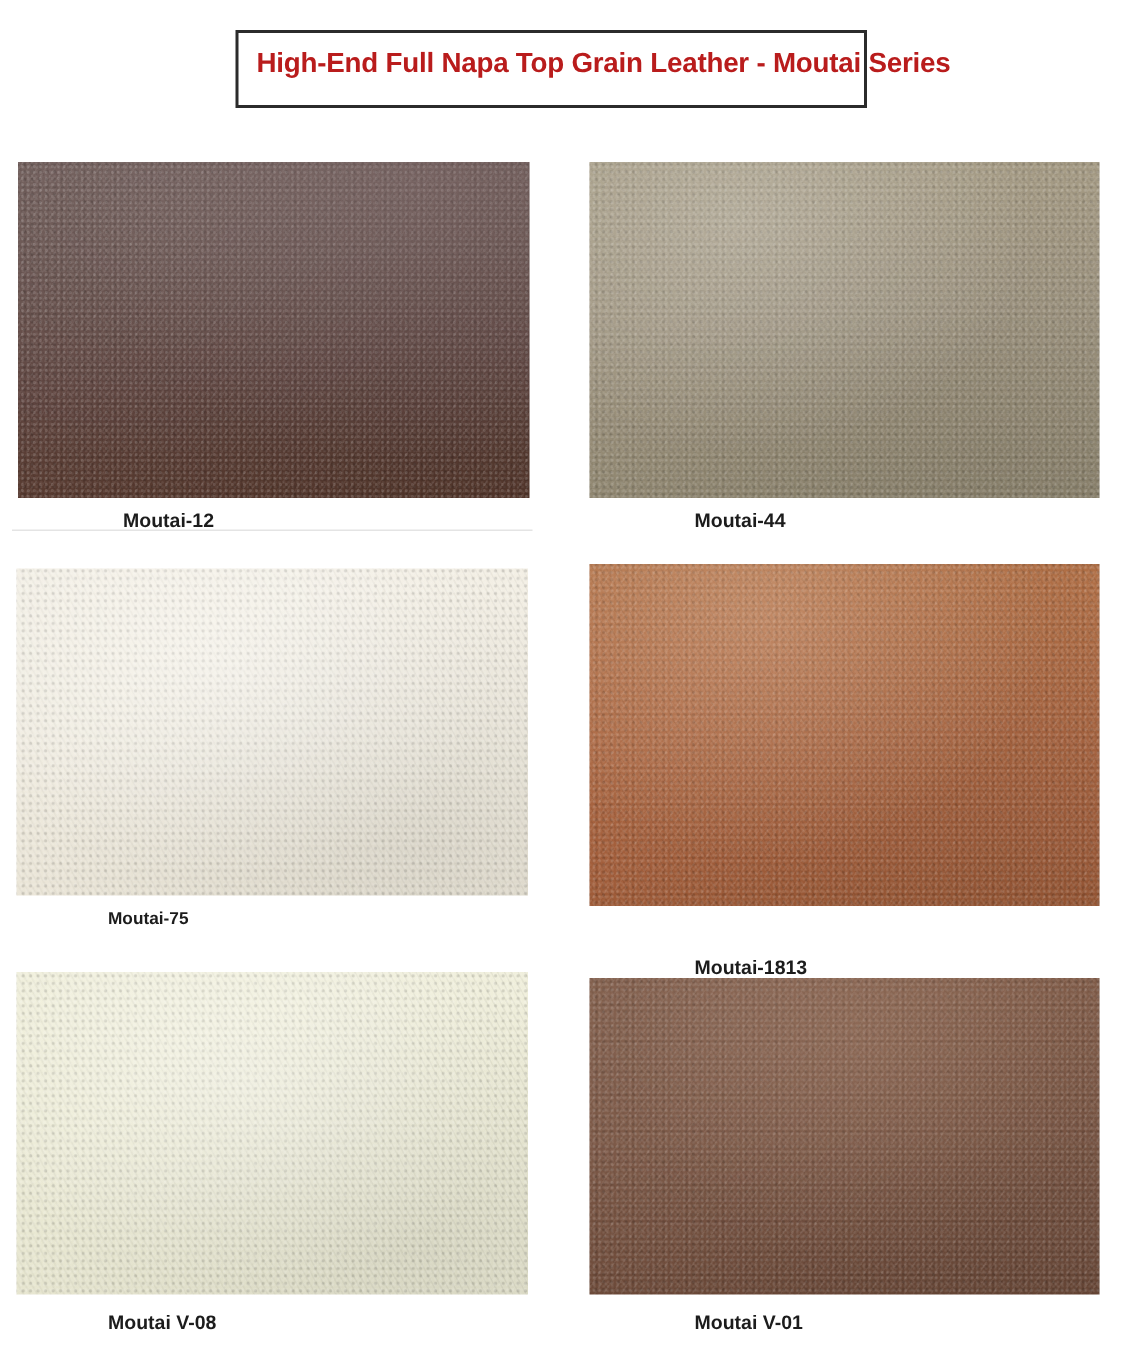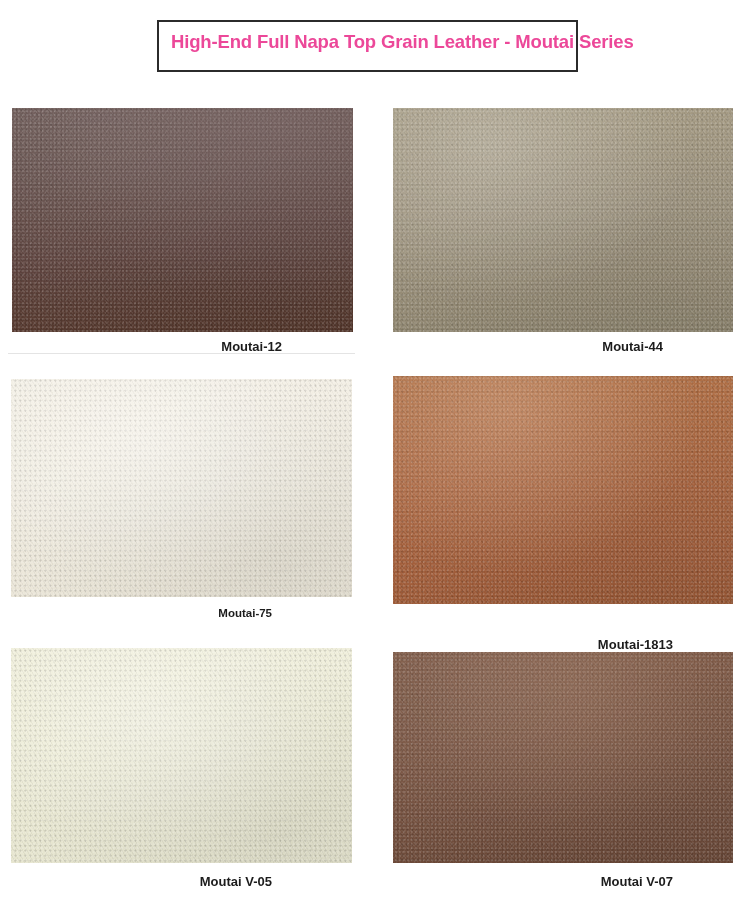--- a/index.html
+++ b/index.html
@@ -28,21 +28,21 @@
     box-sizing: border-box;
     background: #ffffff;
   }
   #title-text {
     position: absolute;
     left: 171px;
     top: 33px;
     width: 460px;
     font-size: 18.5px;
     font-weight: bold;
-    color: #ec4899;
+    color: #b91c1c;
     letter-spacing: -0.15px;
     white-space: nowrap;
     line-height: 1;
   }
 
   
   #swatch-grid {
     position: absolute;
     left: 0;
     top: 0;
@@ -88,21 +88,21 @@
       radial-gradient(ellipse at 75% 80%, rgba(0,0,0,0.07), transparent 60%);
   }
   .sheen {
     position: absolute;
     inset: 0;
     pointer-events: none;
   }
 
   .swatch-label {
     position: absolute;
-    text-align: right;
+    text-align: left;
     font-weight: bold;
     color: #1c1c1c;
     white-space: nowrap;
     line-height: 1;
   }
   .divider {
     position: absolute;
     background: #e4e4e4;
     height: 1px;
   }
@@ -157,25 +157,25 @@
   <div class="swatch-label" style="left:463px; top:638px; width:210px; font-size:13px;">Moutai-1813</div>
 
   <div class="swatch-cell" style="left:11px; top:648px; width:341px; height:215px;">
     <div class="swatch-img" style="background:linear-gradient(179deg,#f0efdc 0%,#ecebd6 52%,#e6e5cf 100%);">
       <div class="grain g3"></div>
         <div class="grain g2" style="opacity:.85;"></div>
         <div class="grain g1"></div>
       <div class="sheen" style="background:radial-gradient(ellipse at 45% 35%, rgba(255,255,255,0.30), transparent 68%);"></div>
     </div>
   </div>
-  <div class="swatch-label" style="left:72px; top:875px; width:200px; font-size:13px;">Moutai V-05</div>
+  <div class="swatch-label" style="left:72px; top:875px; width:200px; font-size:13px;">Moutai V-08</div>
 
   <div class="swatch-cell" style="left:393px; top:652px; width:340px; height:211px;">
     <div class="swatch-img" style="background:linear-gradient(178deg,#7f5b48 0%,#7a5644 50%,#714e3d 85%,#6a4837 100%);">
       <div class="grain g3"></div>
         <div class="grain g2"></div>
         <div class="grain g1"></div>
       <div class="sheen" style="background:radial-gradient(ellipse at 55% 20%, rgba(190,150,125,0.20), transparent 62%);"></div>
     </div>
   </div>
-  <div class="swatch-label" style="left:463px; top:875px; width:210px; font-size:13px;">Moutai V-07</div>
+  <div class="swatch-label" style="left:463px; top:875px; width:210px; font-size:13px;">Moutai V-01</div>
 
 </div>
 
 </body></html>

